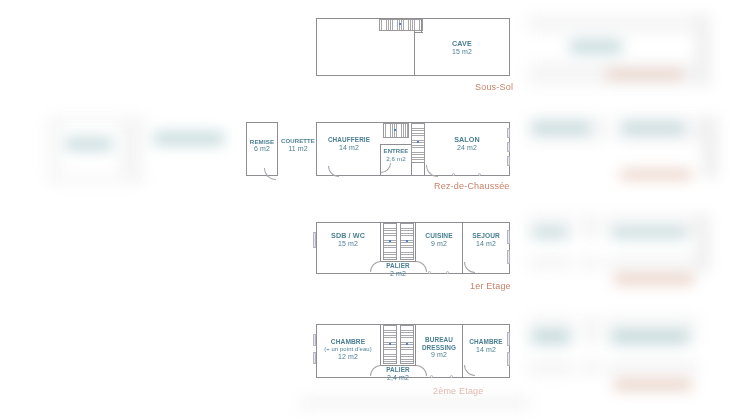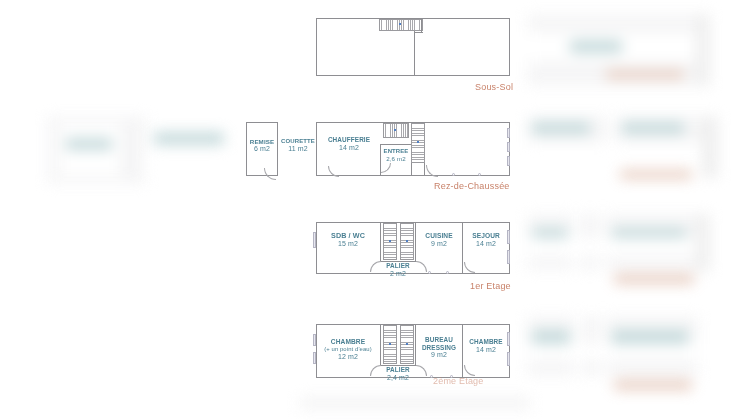--- a/index.html
+++ b/index.html
@@ -217,20 +217,24 @@
 
   <div class="outline" style="left:316px; top:18px; width:194px; height:58px;"></div>
 
   <div class="wall wall-v" style="left:414px; top:18px; height:58px;"></div>
 
   <div class="stair" style="left:379px; top:19px; width:44px; height:12px;"></div>
   <div class="stair-dot" style="left:399px; top:23px;"></div>
   <div class="wall wall-v" style="left:421px; top:19px; height:14px;"></div>
   <div class="wall wall-h" style="left:414px; top:32px; width:9px;"></div>
 
+  <div class="room-label" style="left:414px; top:40px; width:96px;">
+    <span class="room-name">CAVE</span>
+    <span class="room-area">15 m2</span>
+  </div>
 
   <div class="floor-caption" style="left:475px; top:82px;">Sous-Sol</div>
 </div>
 
 <div class="plan" style="left:0; top:0; width:750px; height:200px;">
 
   <div class="outline" style="left:246px; top:122px; width:32px; height:54px;"></div>
   <div class="door door-bl" style="left:264px; top:168px; width:12px; height:12px;"></div>
 
   <div class="outline" style="left:316px; top:122px; width:194px; height:54px;"></div>
@@ -269,20 +273,24 @@
   <div class="room-label" style="left:318px; top:136px; width:62px;">
     <span class="room-name" style="font-size:6.4px;">CHAUFFERIE</span>
     <span class="room-area">14 m2</span>
   </div>
 
   <div class="room-label" style="left:376px; top:148px; width:40px;">
     <span class="room-name" style="font-size:6px;">ENTREE</span>
     <span class="room-area" style="font-size:6.2px;">2,6 m2</span>
   </div>
 
+  <div class="room-label" style="left:424px; top:136px; width:86px;">
+    <span class="room-name">SALON</span>
+    <span class="room-area">24 m2</span>
+  </div>
 
   <div class="floor-caption" style="left:434px; top:181px;">Rez-de-Chaussée</div>
 </div>
 
 <div class="plan" style="left:0; top:0; width:622px; height:300px;">
 
   <div class="outline" style="left:316px; top:222px; width:194px; height:52px;"></div>
 
   <div class="wall wall-v" style="left:380px; top:222px; height:40px;"></div>
   <div class="wall wall-v" style="left:415px; top:222px; height:40px;"></div>
@@ -369,14 +377,14 @@
     <span class="room-name" style="font-size:6.4px;">BUREAU</span>
     <span class="room-name" style="font-size:6.4px;">DRESSING</span>
     <span class="room-area">9 m2</span>
   </div>
 
   <div class="room-label" style="left:462px; top:338px; width:48px;">
     <span class="room-name" style="font-size:6.4px;">CHAMBRE</span>
     <span class="room-area">14 m2</span>
   </div>
 
-  <div class="floor-caption" style="left:433px; top:376px; opacity:0.55;">2ème Etage</div>
+  <div class="floor-caption" style="left:433px; top:386px; opacity:0.55;">2ème Etage</div>
 </div>
 
 </body></html>

